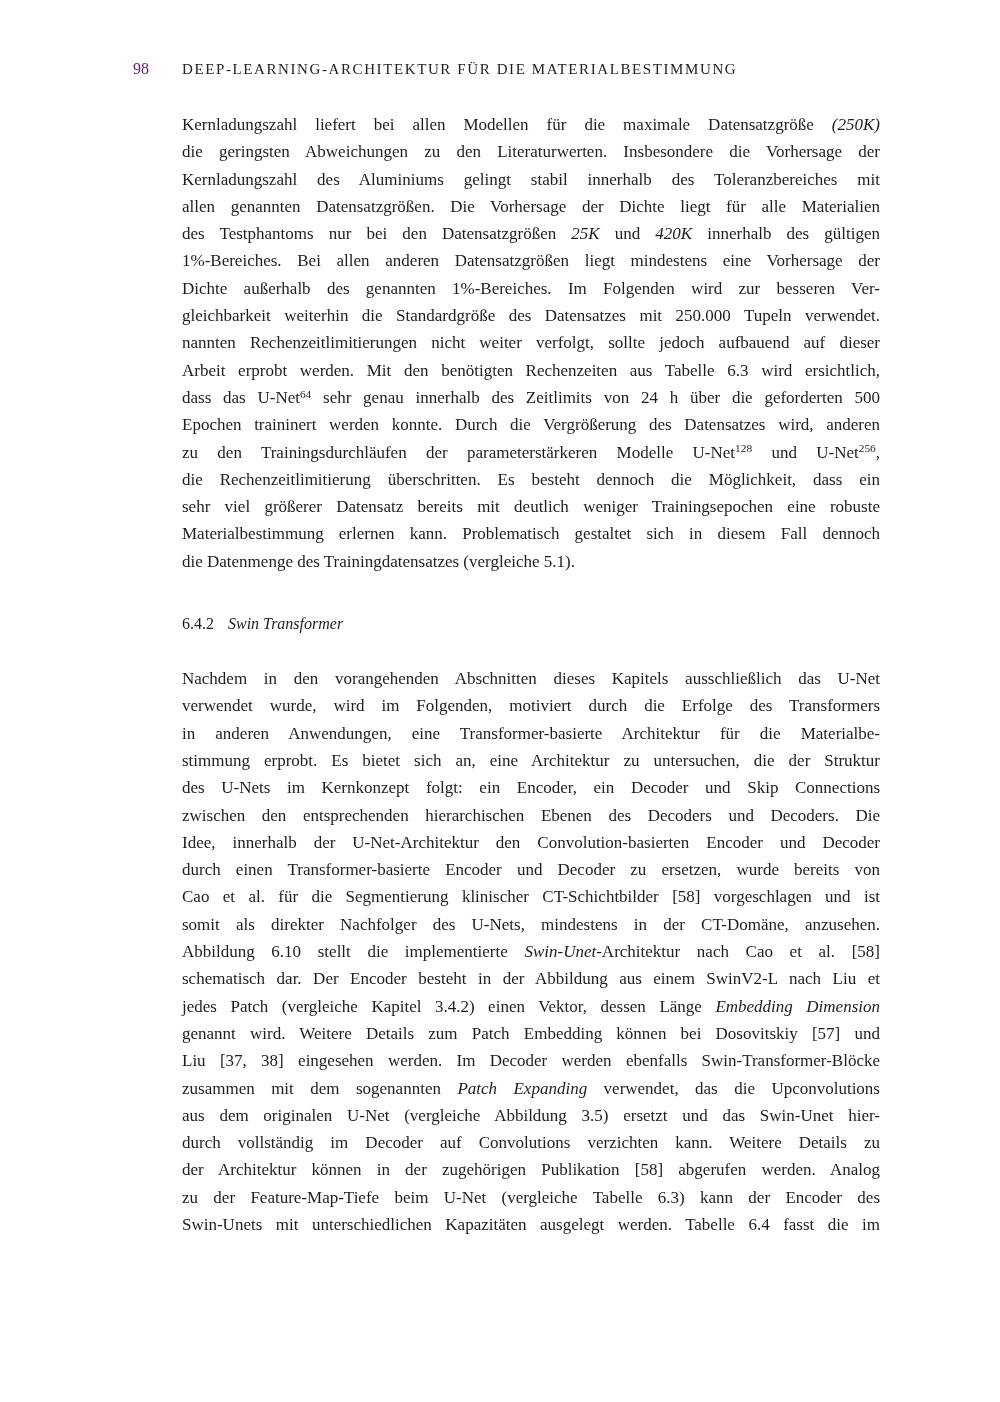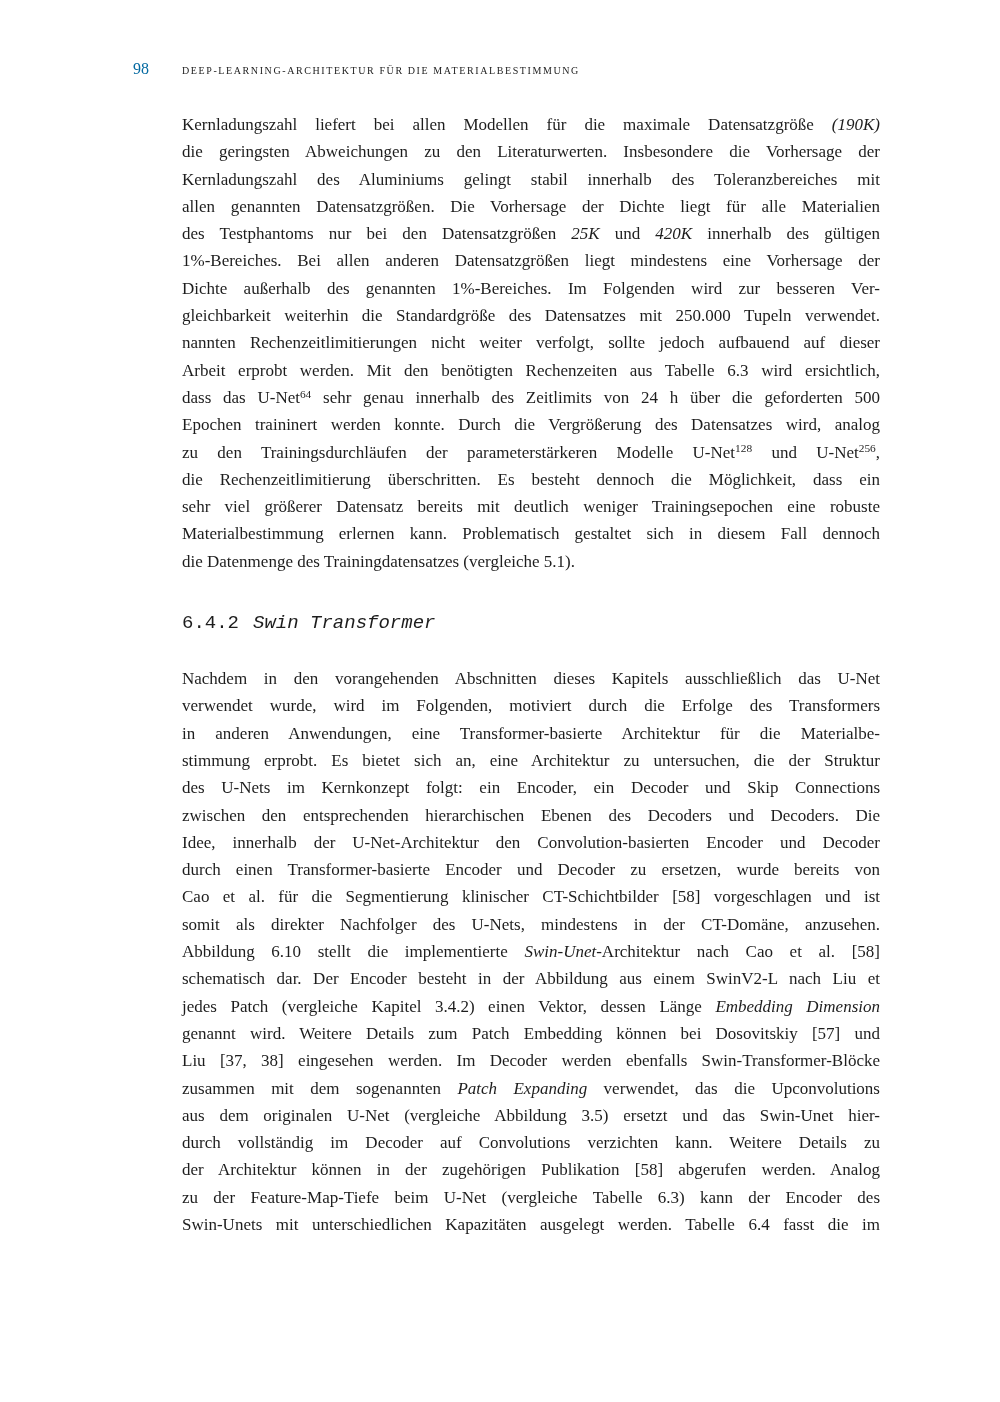--- a/index.html
+++ b/index.html
@@ -25,24 +25,24 @@
     position: absolute;
     left: 133px;
     top: 61px;
     white-space: nowrap;
     line-height: 1;
   }
   .page-num {
     display: inline-block;
     min-width: 49px;
     font-size: 16px;
-    color: #0369a1;
+    color: #701a75;
   }
   .running-title {
-    font-size: 10px;
+    font-size: 15px;
     letter-spacing: 1.6px;
     color: #222222;
   }
   
   .text-block {
     position: absolute;
     left: 182px;
     top: 111px;
     width: 698px;
   }
@@ -61,50 +61,49 @@
   sup.sp {
     font-size: 67%;
     line-height: 0;
     vertical-align: baseline;
     position: relative;
     top: -0.45em;
   }
   .section-heading {
     margin-top: 35px;
     margin-bottom: 28px;
-    font-size: 19px;
+    font-size: 16px;
     line-height: 27px;
-    font-family: Liberation Mono, monospace;
   }
   .sec-num { font-style: normal; }
   .sec-title { font-style: italic; margin-left: 14px; }
 </style>
 </head>
 <body>
 
 <div class="page">
 
   <header class="running-header">
     <span class="page-num">98</span><span class="running-title">DEEP-LEARNING-ARCHITEKTUR FÜR DIE MATERIALBESTIMMUNG</span>
   </header>
 
   <main class="text-block">
       <div class="paragraph">
-        <div class="line"><span>Kernladungszahl liefert bei allen Modellen für die maximale Datensatzgröße </span><span class="it">(190K)</span></div>
+        <div class="line"><span>Kernladungszahl liefert bei allen Modellen für die maximale Datensatzgröße </span><span class="it">(250K)</span></div>
         <div class="line"><span>die geringsten Abweichungen zu den Literaturwerten. Insbesondere die Vorhersage der</span></div>
         <div class="line"><span>Kernladungszahl des Aluminiums gelingt stabil innerhalb des Toleranzbereiches mit</span></div>
         <div class="line"><span>allen genannten Datensatzgrößen. Die Vorhersage der Dichte liegt für alle Materialien</span></div>
         <div class="line"><span>des Testphantoms nur bei den Datensatzgrößen </span><span class="it">25K</span><span> und </span><span class="it">420K</span><span> innerhalb des gültigen</span></div>
         <div class="line"><span>1%-Bereiches. Bei allen anderen Datensatzgrößen liegt mindestens eine Vorhersage der</span></div>
         <div class="line"><span>Dichte außerhalb des genannten 1%-Bereiches. Im Folgenden wird zur besseren Ver-</span></div>
         <div class="line"><span>gleichbarkeit weiterhin die Standardgröße des Datensatzes mit 250.000 Tupeln verwendet.</span></div>
         <div class="line"><span>nannten Rechenzeitlimitierungen nicht weiter verfolgt, sollte jedoch aufbauend auf dieser</span></div>
         <div class="line"><span>Arbeit erprobt werden. Mit den benötigten Rechenzeiten aus Tabelle 6.3 wird ersichtlich,</span></div>
         <div class="line"><span>dass das U-Net</span><sup class="sp">64</sup><span> sehr genau innerhalb des Zeitlimits von 24 h über die geforderten 500</span></div>
-        <div class="line"><span>Epochen traininert werden konnte. Durch die Vergrößerung des Datensatzes wird, analog</span></div>
+        <div class="line"><span>Epochen traininert werden konnte. Durch die Vergrößerung des Datensatzes wird, anderen</span></div>
         <div class="line"><span>zu den Trainingsdurchläufen der parameterstärkeren Modelle U-Net</span><sup class="sp">128</sup><span> und U-Net</span><sup class="sp">256</sup><span>,</span></div>
         <div class="line"><span>die Rechenzeitlimitierung überschritten. Es besteht dennoch die Möglichkeit, dass ein</span></div>
         <div class="line"><span>sehr viel größerer Datensatz bereits mit deutlich weniger Trainingsepochen eine robuste</span></div>
         <div class="line"><span>Materialbestimmung erlernen kann. Problematisch gestaltet sich in diesem Fall dennoch</span></div>
         <div class="line last"><span>die Datenmenge des Trainingdatensatzes (vergleiche 5.1).</span></div>
       </div>
       <div class="section-heading"><span class="sec-num">6.4.2</span><span class="sec-title">Swin Transformer</span></div>
       <div class="paragraph">
         <div class="line"><span>Nachdem in den vorangehenden Abschnitten dieses Kapitels ausschließlich das U-Net</span></div>
         <div class="line"><span>verwendet wurde, wird im Folgenden, motiviert durch die Erfolge des Transformers</span></div>

